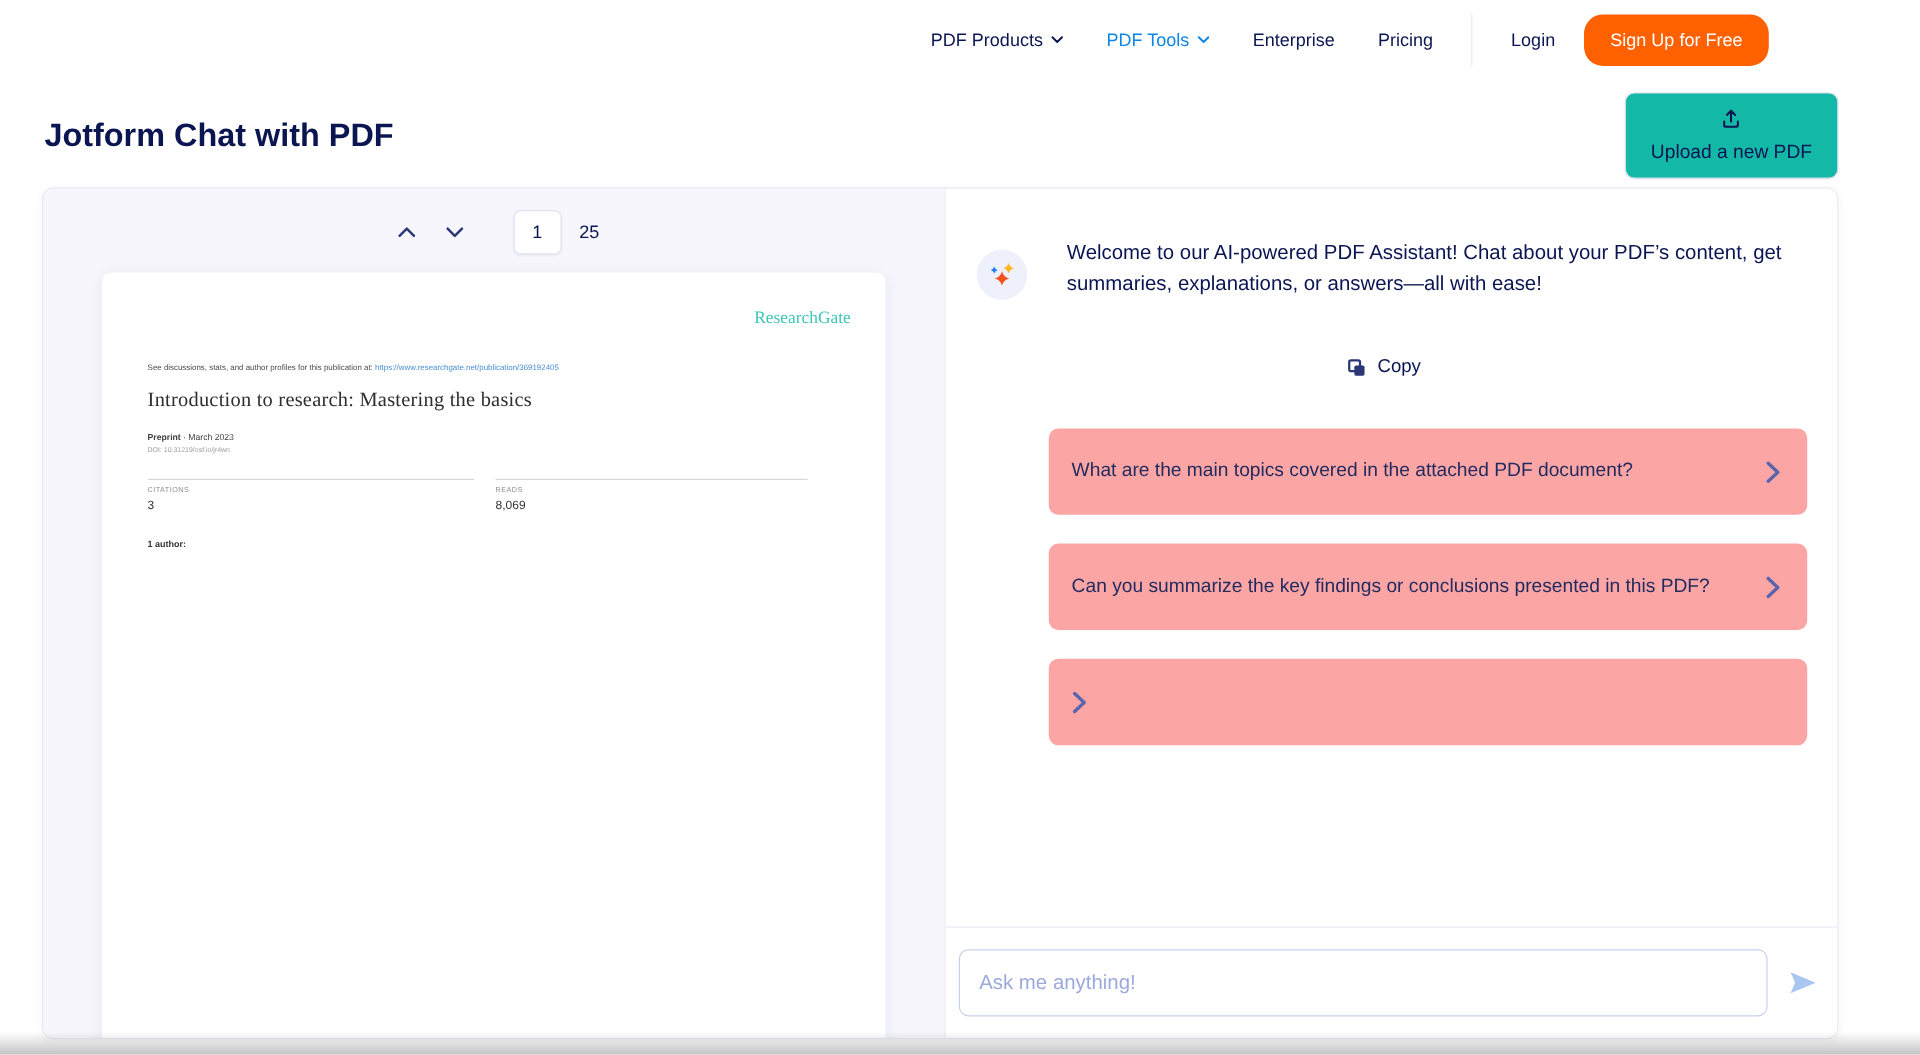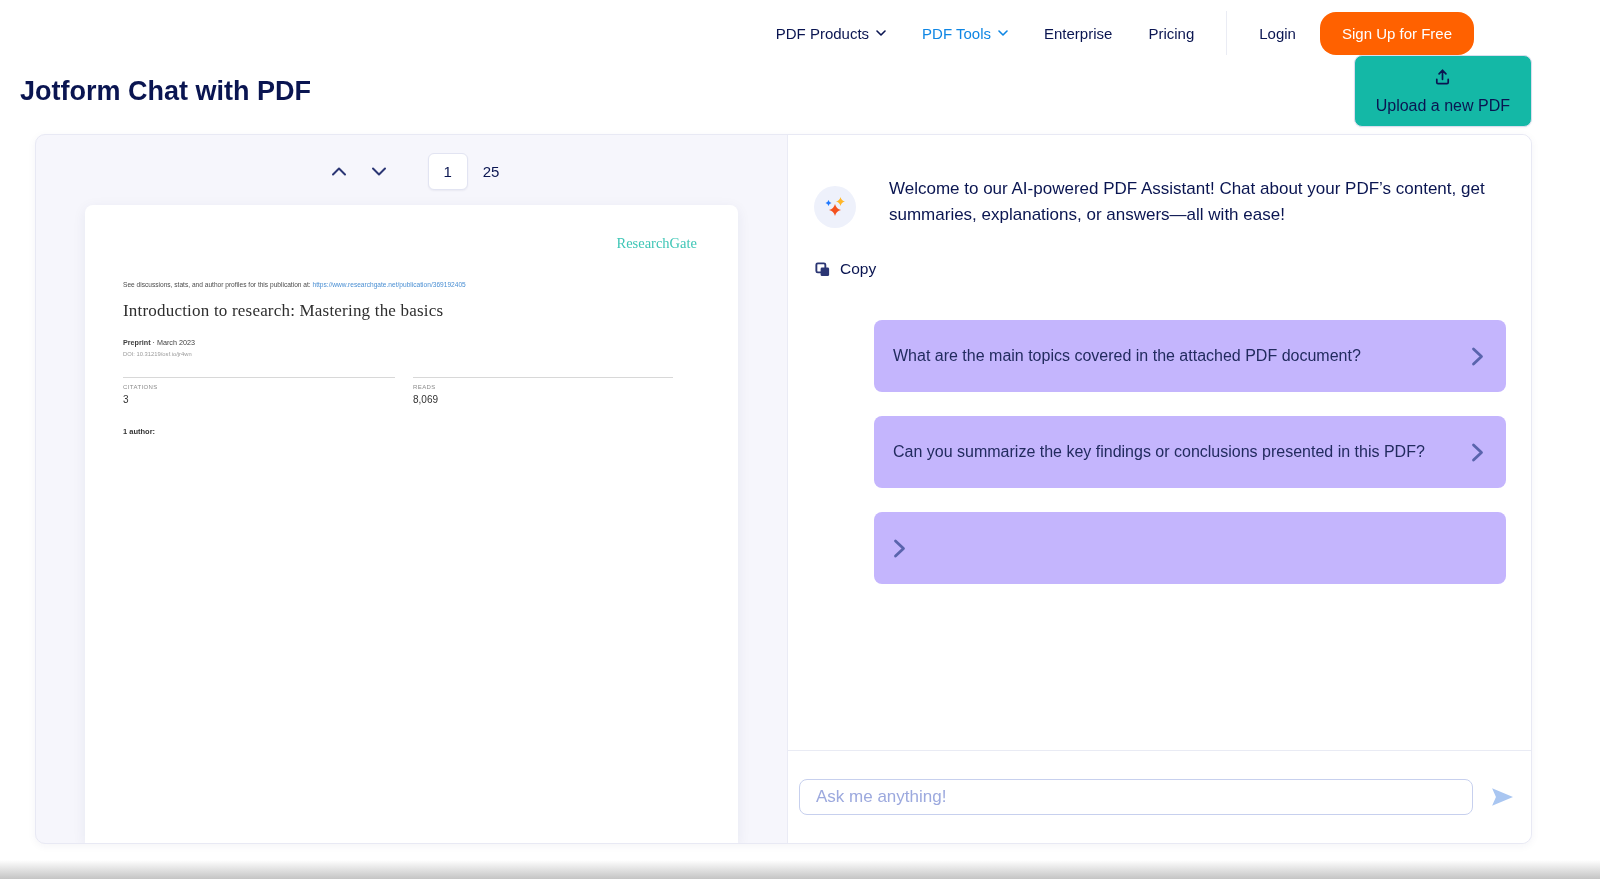--- a/index.html
+++ b/index.html
@@ -13,37 +13,37 @@
   .brand-divider { width:1px; height:30px; background:#D9DCEA; margin:0 18px; }
   .brand-product { font-size:20px; font-weight:bold; color:#0A1551; }
   .topnav { margin-left:auto; display:flex; align-items:center; }
   .nav-item { display:flex; align-items:center; gap:7px; font-size:15px; color:#0A1551; margin-left:36px; cursor:pointer; white-space:nowrap; }
   .nav-item.active { color:#0E86E4; }
   .nav-sep { width:1px; height:44px; background:#EAECF4; margin-left:32px; }
   .login-link { font-size:15px; color:#0A1551; margin-left:32px; cursor:pointer; }
   .signup-btn { margin-left:24px; background:#FF6100; color:#fff; font-size:15px; font-weight:500; border:none; border-radius:16px; padding:13px 22px; cursor:pointer; }
 
   
-  .title-row { margin-top:2px; height:46px; display:flex; align-items:center; padding:0 68px 0 20px; }
+  .title-row { margin-top:24px; height:46px; display:flex; align-items:center; padding:0 68px 0 37px; }
   .page-title { font-size:27px; font-weight:bold; color:#0A1551; }
   .upload-btn { margin-left:auto; display:flex; align-items:center; gap:11px; background:#14b8a6; border:1px solid #D9DEEE; border-radius:8px; padding:11px 21px; font-size:16px; color:#0A1551; cursor:pointer; box-shadow:0 1px 2px rgba(10,21,81,0.04);flex-direction:column; }
 
   
   .main-card { margin:20px 0 0 35px; width:1497px; height:710px; background:#F6F6FC; border:1px solid #E8E9F4; border-radius:10px; display:flex; overflow:hidden; box-shadow:0 2px 8px rgba(30,40,90,0.05); }
 
   
   .pdf-panel { width:751px; position:relative; flex:none; }
   .pdf-toolbar { display:flex; align-items:center; justify-content:center; margin-top:16px; height:40px; }
   .page-nav-btn { width:30px; height:30px; display:flex; align-items:center; justify-content:center; background:none; border:none; cursor:pointer; }
   .page-nav-btn + .page-nav-btn { margin-left:10px; }
   .page-input { margin-left:34px; width:40px; height:37px; background:#fff; border:1px solid #E2E4F2; border-radius:6px; text-align:center; font-size:15px; color:#0A1551; box-shadow:0 1px 2px rgba(30,40,90,0.06); outline:none; }
   .total-pages { margin-left:15px; font-size:15px; color:#0A1551; }
 
   .pdf-page { position:absolute; left:49px; top:70px; width:653px; bottom:0; background:#fff; border-radius:8px 8px 0 0; box-shadow:0 3px 14px rgba(35,45,95,0.07); }
-  .rg-logo { position:absolute; top:30px; right:41px; font-family:"Liberation Serif",serif; font-size:14.5px; color:#3FC6B6; }
+  .rg-logo { position:absolute; top:30px; right:29px; font-family:"Liberation Serif",serif; font-size:14.5px; color:#3FC6B6; }
   .pdf-content { padding:76px 32px 0 38px; }
   .pdf-see { font-size:6.6px; color:#4c4c4c; }
   .pdf-see .pdf-link { color:#4A8FD3; }
   .pdf-doc-title { margin-top:13px; font-family:"Liberation Serif",serif; font-size:17px; font-weight:500; color:#2e2e2e; letter-spacing:0.2px; }
   .pdf-meta { margin-top:17px; font-size:7.2px; color:#3e3e3e; }
   .pdf-meta b { font-weight:bold; }
   .pdf-doi { margin-top:4px; font-size:5.8px; color:#9b9b9b; }
   .pdf-stats { margin-top:20px; display:flex; }
   .stat-col { border-top:1px solid #d8d8d8; padding-top:6px; }
   .stat-col.c1 { width:272px; margin-right:18px; }
@@ -58,27 +58,27 @@
   .author-stats b { color:#333; }
   .author-stats .sp { display:inline-block; width:8px; }
   .see-profile-btn { margin-top:8px; display:inline-block; background:#fff; border:1px solid #c8c8c8; border-radius:2px; padding:4px 11px; font-size:5.8px; letter-spacing:0.5px; color:#555; cursor:pointer; }
 
   
   .chat-panel { flex:1; background:#fff; border-left:1px solid #EAEBF5; display:flex; flex-direction:column; }
   .chat-scroll { flex:1; padding:37px 27px 0 26px; }
   .welcome-row { display:flex; align-items:flex-end; gap:33px; }
   .ai-avatar { width:42px; height:42px; border-radius:50%; background:#EEF1FB; display:flex; align-items:center; justify-content:center; flex:none; }
   .welcome-text { font-size:17px; color:#0A1551; line-height:26px; max-width:632px; padding-top:4px; }
-  .copy-row { display:flex; justify-content:flex-start; margin-top:32px; padding-right:14px; }
+  .copy-row { display:flex; justify-content:center; margin-top:47px; padding-right:14px; }
   .copy-btn { display:flex; align-items:center; gap:9px; background:none; border:none; font-size:15.5px; color:#0A1551; cursor:pointer; font-family:"Liberation Sans",sans-serif; }
   .questions { margin:42px 0 0 60px; display:flex; flex-direction:column; gap:24px; }
-  .question-card { width:632px; height:72px; background:#c4b5fd; border-radius:8px; display:flex; align-items:center; padding:0 22px 0 19px; cursor:pointer; }
+  .question-card { width:632px; height:72px; background:#fca5a5; border-radius:8px; display:flex; align-items:center; padding:0 22px 0 19px; cursor:pointer; }
   .question-text { flex:1; font-size:16px; color:#222B5F; }
   .input-bar { border-top:1px solid #E9EBF4; height:93px; display:flex; align-items:center; padding:0 13px 0 11px; gap:11px; }
-  .chat-input { flex:1; height:36px; border:1px solid #C7D0EE; border-radius:8px; padding:0 16px; font-size:17px; color:#404040; outline:none; background:#fff; font-family:"Liberation Sans",sans-serif; }
+  .chat-input { flex:1; height:56px; border:1px solid #C7D0EE; border-radius:8px; padding:0 16px; font-size:17px; color:#404040; outline:none; background:#fff; font-family:"Liberation Sans",sans-serif; }
   .chat-input::placeholder { color:#9CA9DE; }
   .send-btn { width:36px; height:36px; background:none; border:none; display:flex; align-items:center; justify-content:center; cursor:pointer; }
 
   .bottom-shade { position:absolute; left:0; right:0; bottom:0; height:19px; background:linear-gradient(to bottom, rgba(100,100,100,0), rgba(100,100,100,0.38)); pointer-events:none; }
 </style>
 </head>
 <body>
 
 <header class="topbar">
   <nav class="topnav">

